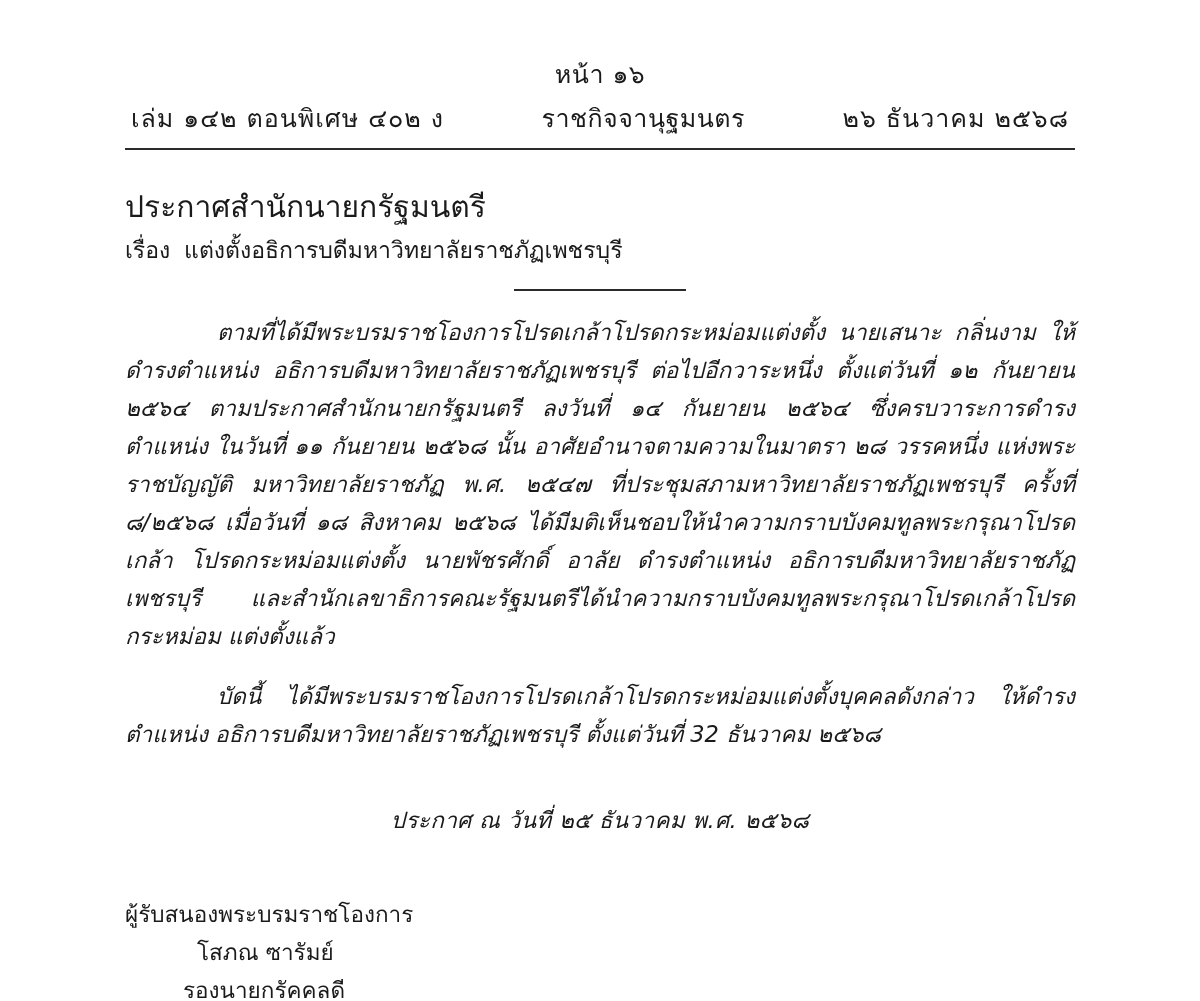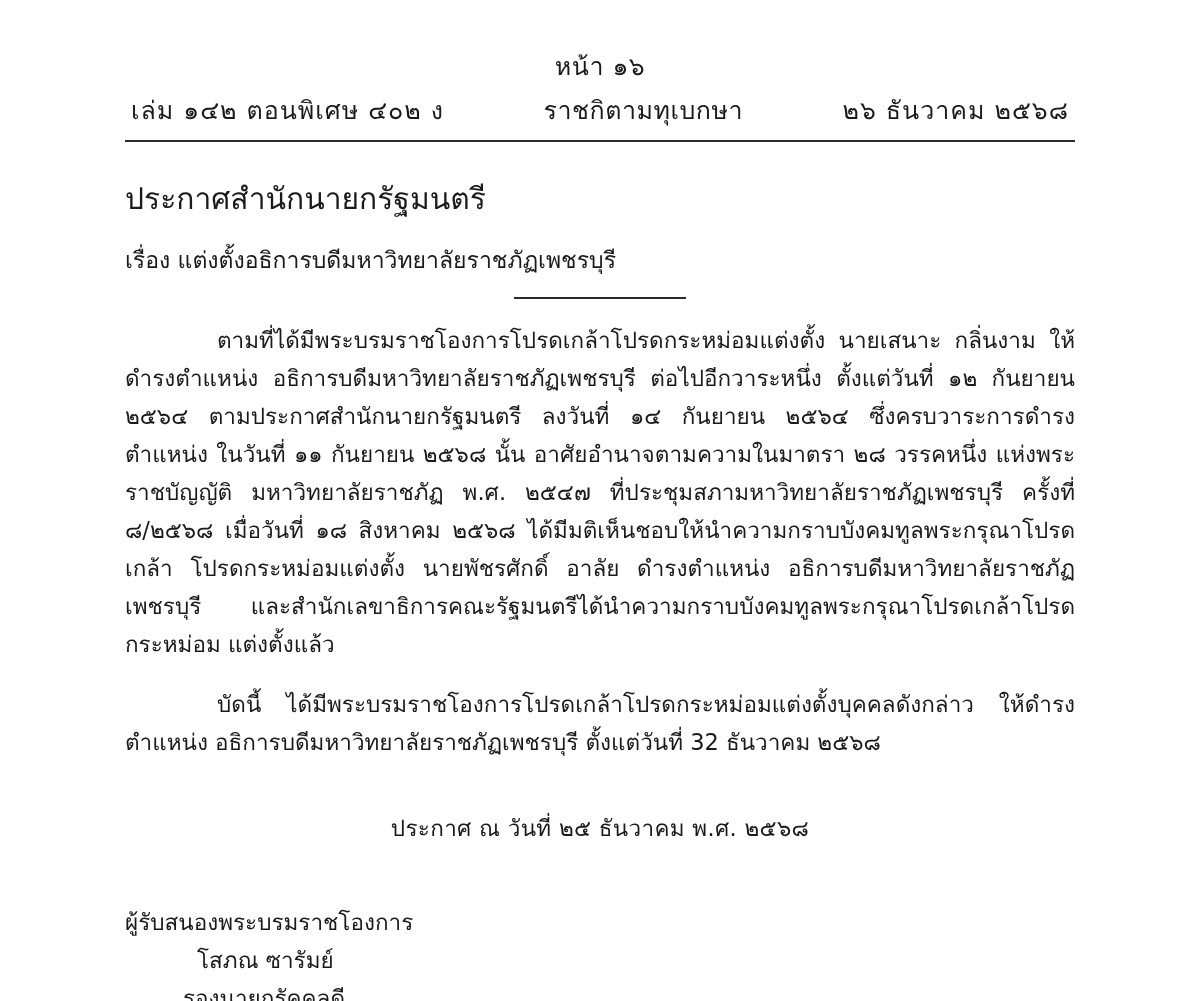--- a/index.html
+++ b/index.html
@@ -13,21 +13,21 @@
     height: 1001px;
     font-family: "DejaVu Sans", "Liberation Sans", sans-serif;
     color: #1a1a1a;
     position: relative;
     overflow: hidden;
   }
   .page {
     width: 1200px;
     height: 1001px;
     box-sizing: border-box;
-    padding: 0;
+    padding: 8px;
     position: relative;
   }
 
   
   .masthead {
     width: 950px;
     margin: 0 auto;
     padding-top: 52px;
   }
   .page-number-line {
@@ -71,36 +71,38 @@
     margin: 0 auto;
     text-align: left;
   }
   .doc-title {
     font-size: 30px;
     margin-top: 38px;
     line-height: 1.25;
   }
   .doc-subject {
     font-size: 23px;
-    margin-top: 28px;
+    margin-top: 12px;
     line-height: 1.3;
+    font-family: Liberation Mono, monospace;
   }
   .rule {
     width: 172px;
     height: 2px;
     background: #2b2b2b;
     margin: 22px auto 0 auto;
   }
 
   
   .body-block {
     width: 950px;
     margin: 12px auto;
     font-size: 22.5px;
     line-height: 38px;
+    font-style: italic;
   }
   .para {
     margin-top: 22px;
     text-align: justify;
     text-justify: inter-word;
     text-indent: 92px;
   }
   .para:last-child {
     text-align: left;
   }
@@ -124,21 +126,21 @@
 </style>
 </head>
 <body>
 
 <div class="page">
 
   <div class="masthead">
     <div class="page-number-line">หน้า ๑๖</div>
     <div class="masthead-row">
       <div class="masthead-left">เล่ม  ๑๔๒  ตอนพิเศษ  ๔๐๒  ง</div>
-      <div class="masthead-center">ราชกิตามทุเบกษา</div>
+      <div class="masthead-center">ราชกิจจานุฐมนตร</div>
       <div class="masthead-right">๒๖  ธันวาคม  ๒๕๖๘</div>
     </div>
   </div>
 
   <div class="title-block">
     <div class="doc-title">ประกาศสำนักนายกรัฐมนตรี</div>
     <div class="doc-subject">เรื่อง  แต่งตั้งอธิการบดีมหาวิทยาลัยราชภัฏเพชรบุรี</div>
     <div class="rule"></div>
   </div>
 

